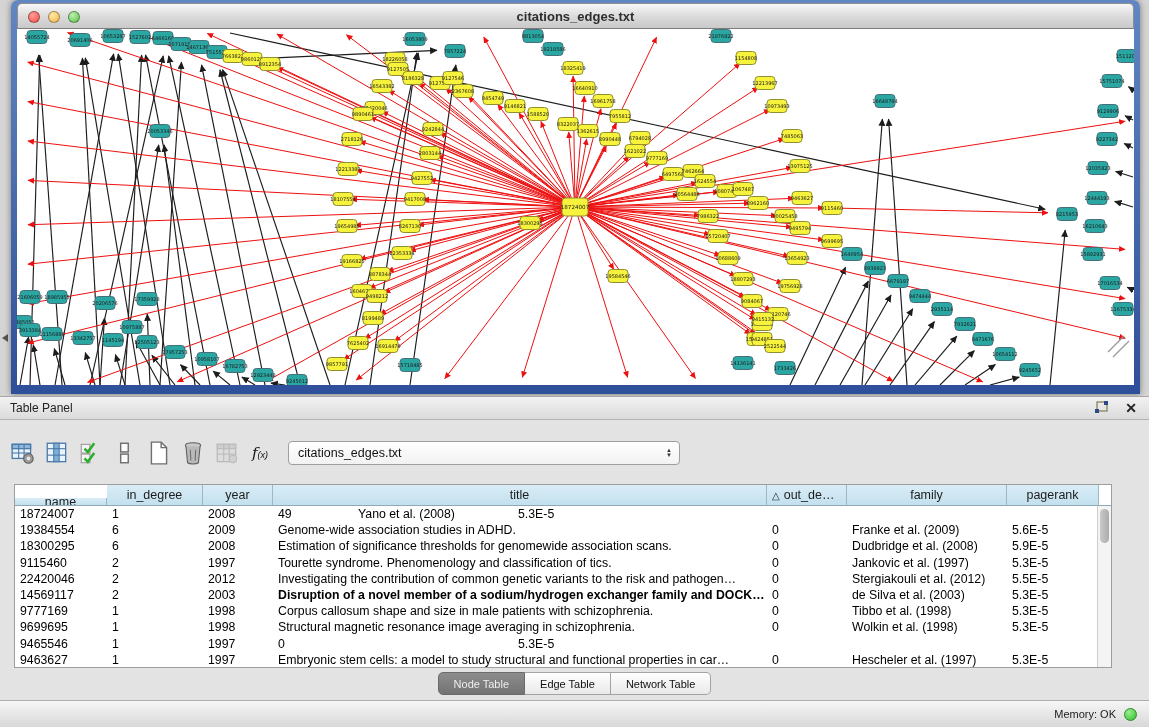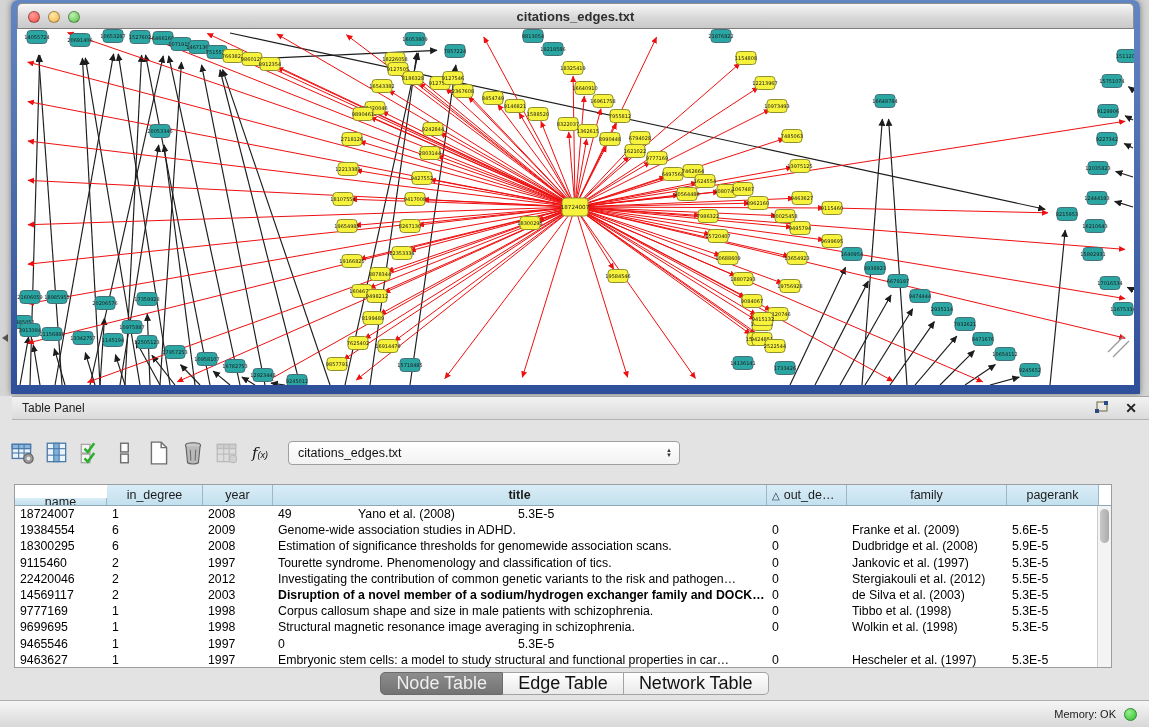--- a/index.html
+++ b/index.html
@@ -20,21 +20,21 @@
   .win-title { font-size:13px; color:#2e2e2e; font-weight:bold; }
   .lights { position:absolute; left:10px; top:7px; display:flex; gap:8px; }
   .light { width:12px; height:12px; border-radius:50%; border:1px solid rgba(0,0,0,.35); }
   .light.red    { background:radial-gradient(circle at 35% 30%, #ff9d97, #f75049); }
   .light.yellow { background:radial-gradient(circle at 35% 30%, #ffe9a8, #f6b547); }
   .light.green  { background:radial-gradient(circle at 35% 30%, #c0f0b4, #57c443); }
   .net-canvas { position:relative; width:100%; height:calc(100% - 26px); background:#fff; overflow:hidden; }
   .net-canvas svg { position:absolute; left:0; top:0; width:100%; height:100%; }
 
   
-  .table-panel { position:absolute; left:0; top:396px; width:1149px; height:331px; background:#e3e3e3;padding-left:12px; }
+  .table-panel { position:absolute; left:0; top:396px; width:1149px; height:331px; background:#e3e3e3; }
   .panel-titlebar { height:24px; background:linear-gradient(#f2f2f2,#dbdbdb);
     border-top:1px solid #a6a6a6; border-bottom:1px solid #b3b3b3;
     display:flex; align-items:center; }
   .panel-title { font-size:12px; color:#222; padding-left:10px; }
   .panel-titlebar .spacer { flex:1; }
   .float-btn { width:18px; height:16px; margin-right:14px; cursor:default; }
   .close-btn { font-size:14px; font-weight:bold; color:#222; margin-right:12px; line-height:14px; }
 
   .toolbar { position:absolute; left:8px; top:40px; height:34px; display:flex; align-items:center; }
   .tool-icon { width:30px; height:26px; display:flex; align-items:center; justify-content:center; margin-right:4px; }
@@ -59,21 +59,21 @@
   .tbody { position:absolute; left:0; top:21px; right:14px; bottom:0; overflow:hidden; }
   .tr { display:flex; height:16.2px; line-height:16.2px; }
   .td { font-size:12.3px; color:#000; padding-left:5px; white-space:nowrap;
     overflow:hidden; flex:none; }
   .vscroll { position:absolute; right:0; top:21px; width:14px; bottom:0;
     background:#f4f4f4; border-left:1px solid #cccccc; }
   .vthumb { position:absolute; left:2px; top:3px; width:9px; height:34px;
     background:linear-gradient(90deg,#c9c9c9,#ababab); border-radius:5px; }
 
   .tabbar { position:absolute; left:0; top:276px; width:100%; display:flex; justify-content:center; }
-  .tab { height:23px; padding:0 15px; font-size:18px; display:flex; align-items:center;
+  .tab { height:23px; padding:0 15px; font-size:11px; display:flex; align-items:center;
     background:linear-gradient(#ffffff,#e9e9e9); border:1px solid #a3a3a3; border-left:none; color:#111; }
   .tab:first-child { border-left:1px solid #a3a3a3; border-radius:5px 0 0 5px; }
   .tab:last-child { border-radius:0 5px 5px 0; }
   .tab.active { background:linear-gradient(#8d8d8d,#737373); color:#efefef; border-color:#6b6b6b; }
 
   .statusbar { position:absolute; left:0; bottom:0; width:100%; height:27px;
     background:linear-gradient(#f6f6f6,#d8d8d8); border-top:1px solid #adadad;
     display:flex; align-items:center; justify-content:flex-end; }
   .mem-label { font-size:11px; color:#222; margin-right:8px; }
   .mem-dot { width:13px; height:13px; border-radius:50%; margin-right:12px;
@@ -607,21 +607,21 @@
     <div class="thead" id="thead">
         <div class="th" style="width: 92px; margin-top: 13px;">
           <span>name</span>
         </div>
         <div class="th" style="width: 96px;">
           <span>in_degree</span>
         </div>
         <div class="th" style="width: 70px;">
           <span>year</span>
         </div>
-        <div class="th" style="width: 494px; font-weight: bold;">
+        <div class="th" style="width: 494px;">
           <span>title</span>
         </div>
         <div class="th sorted" style="width: 80px;">
           <span class="tri">△</span>
           <span>out_de…</span>
         </div>
         <div class="th" style="width: 160px;">
           <span>family</span>
         </div>
         <div class="th" style="width: 92px;">

